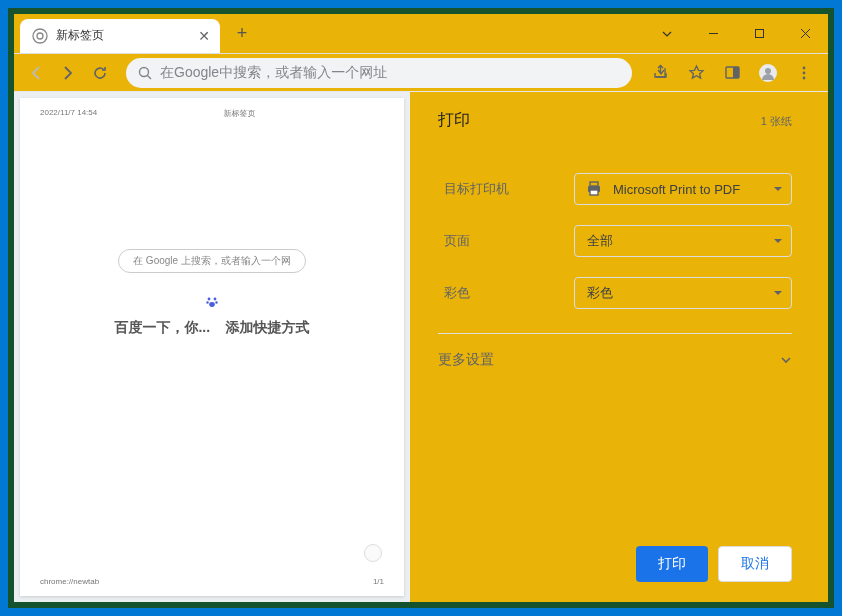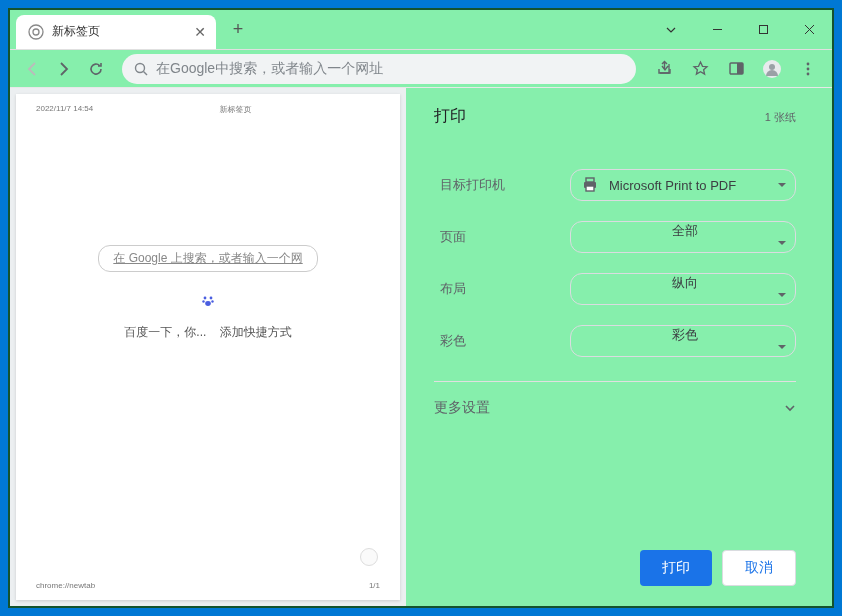--- a/index.html
+++ b/index.html
@@ -1,17 +1,17 @@
 <!DOCTYPE html>
 <html><head>
   <meta charset="utf-8">
   <style>
     * { margin: 0; padding: 0; box-sizing: border-box; font-family: "Segoe UI", -apple-system, sans-serif; }
     body { width: 842px; height: 616px; background: #0078d4; padding: 8px; }
-    .window { width: 826px; height: 600px; background: #86efac; border: 2px solid #14532d; display: flex; flex-direction: column; justify-content: flex-end; }
+    .window { width: 826px; height: 600px; background: #eab308; border: 6px solid #14532d; display: flex; flex-direction: column; justify-content: flex-end; }
     
     
     .titlebar { height: 40px; display: flex; align-items: center; border-bottom: 1px solid #e0e0e0; }
     .tab { display: flex; align-items: center; padding: 0 8px 0 12px; height: 34px; margin-left: 6px; margin-top: 4px; background: #fff; border-radius: 8px 8px 0 0; min-width: 200px; }
     .tab-icon { width: 16px; height: 16px; margin-right: 8px; }
     .tab-title { font-size: 12px; color: #333; flex: 1; }
     .tab-close { width: 16px; height: 16px; border-radius: 50%; display: flex; align-items: center; justify-content: center; cursor: pointer; font-size: 14px; color: #666; }
     .newtab { width: 28px; height: 28px; display: flex; align-items: center; justify-content: center; margin-left: 8px; cursor: pointer; font-size: 18px; color: #555; }
     .win-controls { margin-left: auto; display: flex; }
     .win-btn { width: 46px; height: 32px; display: flex; align-items: center; justify-content: center; cursor: pointer; }
@@ -25,35 +25,35 @@
     .tool-btn { width: 32px; height: 32px; display: flex; align-items: center; justify-content: center; cursor: pointer; border-radius: 50%; }
     
     
     .content { flex: 1; display: flex; overflow: hidden; }
     
     
     .preview-pane { width: 396px; background: #eceff1; padding: 6px; display: flex; }
     .page { background: #fff; flex: 1; padding: 10px 20px; display: flex; flex-direction: column; font-size: 8px; color: #777; box-shadow: 0 1px 3px rgba(0,0,0,0.15); position: relative; }
     .page-header { display: flex; justify-content: space-between; gap: 16px; }
     .page-body { flex: 1; display: flex; flex-direction: column; align-items: center; padding-top: 130px; }
-    .page-search { border: 1px solid #ccc; border-radius: 12px; padding: 4px 14px; font-size: 12px; color: #888; text-decoration: underline; }
+    .page-search { border: 1px solid #ccc; border-radius: 12px; padding: 4px 14px; font-size: 10px; color: #888; }
     .page-paw { margin-top: 22px; color: #4a5ee0; font-size: 12px; }
-    .page-links { margin-top: 16px; font-size: 12px; color: #555; }
+    .page-links { margin-top: 10px; font-size: 14px; color: #555; font-weight: bold; }
     .page-footer { display: flex; justify-content: space-between; margin-top: 24px; }
     .page-circle { position: absolute; bottom: 34px; right: 22px; width: 18px; height: 18px; border: 1px solid #ddd; border-radius: 50%; background: #fafafa; }
     
     
     .print-panel { flex: 1; display: flex; flex-direction: column; padding: 18px 36px 14px 28px; position: relative; }
     .print-head { display: flex; justify-content: space-between; align-items: baseline; margin-bottom: 32px; }
     .print-title { font-size: 16px; color: #202124; }
     .sheets { font-size: 11px; color: #5f6368; }
     .setting-row { display: flex; align-items: center; height: 52px; }
     .setting-label { width: 130px; font-size: 13px; color: #5f6368; margin-left: 6px; }
-    .setting-control { flex: 1; height: 32px; border: 1px solid #dadce0; border-radius: 12px; display: flex; align-items: center; padding: 0 8px 0 10px; cursor: pointer; font-size: 13px; color: #3c4043; }
-    .setting-control.no-icon { padding-left: 12px; flex-direction: column; }
+    .setting-control { flex: 1; height: 32px; border: 1px solid #dadce0; border-radius: 4px; display: flex; align-items: center; padding: 0 8px 0 10px; cursor: pointer; font-size: 13px; color: #3c4043; }
+    .setting-control.no-icon { padding-left: 12px; }
     .printer-icon { margin-right: 10px; }
     .caret { margin-left: auto; }
     .divider { height: 1px; background: #e0e0e0; margin: 14px 0 0; }
     .more-row { display: flex; align-items: center; justify-content: space-between; height: 52px; cursor: pointer; font-size: 14px; color: #5f6368; }
     .actions { margin-top: auto; display: flex; justify-content: flex-end; gap: 10px; padding-bottom: 6px; }
     .btn { height: 36px; padding: 0 22px; border-radius: 4px; font-size: 14px; cursor: pointer; display: flex; align-items: center; justify-content: center; border: none; }
     .btn-primary { background: #1a73e8; color: #fff; }
     .btn-secondary { background: #fff; color: #1a73e8; border: 1px solid #dadce0; }
     
     
@@ -222,31 +222,20 @@
         <div class="setting-control no-icon">
           <span>全部</span>
           <span class="caret">
               <svg width="10" height="6" viewBox="0 0 10 6">
                 <path d="M1 1l4 4 4-4" fill="#5f6368"></path>
               </svg>
             </span>
         </div>
       </div>
 
-      <div class="setting-row">
-        <span class="setting-label">布局</span>
-        <div class="setting-control no-icon">
-          <span>纵向</span>
-          <span class="caret">
-              <svg width="10" height="6" viewBox="0 0 10 6">
-                <path d="M1 1l4 4 4-4" fill="#5f6368"></path>
-              </svg>
-            </span>
-        </div>
-      </div>
 
       <div class="setting-row">
         <span class="setting-label">彩色</span>
         <div class="setting-control no-icon">
           <span>彩色</span>
           <span class="caret">
               <svg width="10" height="6" viewBox="0 0 10 6">
                 <path d="M1 1l4 4 4-4" fill="#5f6368"></path>
               </svg>
             </span>

